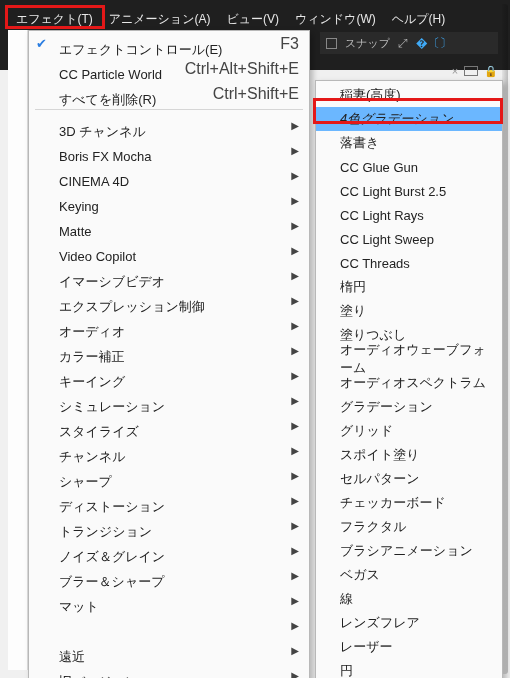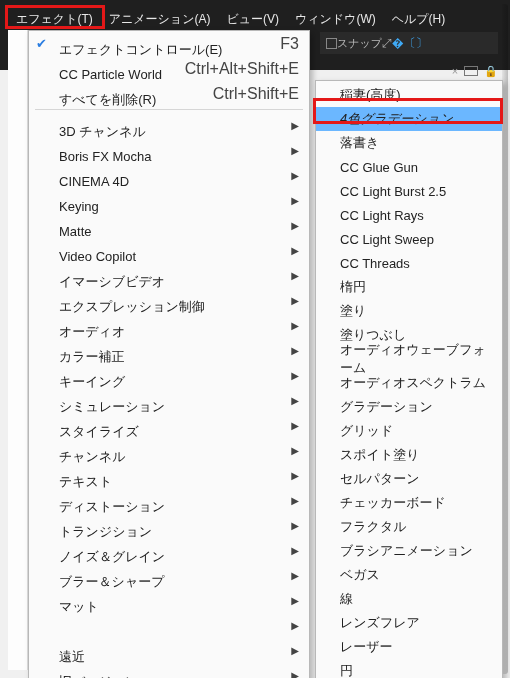--- a/index.html
+++ b/index.html
@@ -39,20 +39,21 @@
   }
   .red-box.menu { top: 5px; left: 5px; width: 100px; height: 24px; }
   .red-box.submenu-item { top: 98px; left: 313px; width: 190px; height: 26px; }
   .toolbar-dark {
     position: absolute;
     top: 32px; left: 320px; right: 12px;
     height: 22px;
     background: #2a2a2a;
     display: flex;
     align-items: center;
+    gap: 8px;
     padding: 0 6px;
     color: #bbb;
     font-size: 11px;
   }
   .toolbar-dark .chk {
     width: 11px; height: 11px;
     border: 1px solid #888;
     display: inline-block;
   }
   .toolbar-dark .ico {
@@ -236,21 +237,21 @@
       </div>
       <div class="row">
         <span class="label">スタイライズ</span>
         <span class="arrow">▶</span>
       </div>
       <div class="row">
         <span class="label">チャンネル</span>
         <span class="arrow">▶</span>
       </div>
       <div class="row">
-        <span class="label">テキスト</span>
+        <span class="label">シャープ</span>
         <span class="arrow">▶</span>
       </div>
       <div class="row">
         <span class="label">ディストーション</span>
         <span class="arrow">▶</span>
       </div>
       <div class="row">
         <span class="label">トランジション</span>
         <span class="arrow">▶</span>
       </div>

